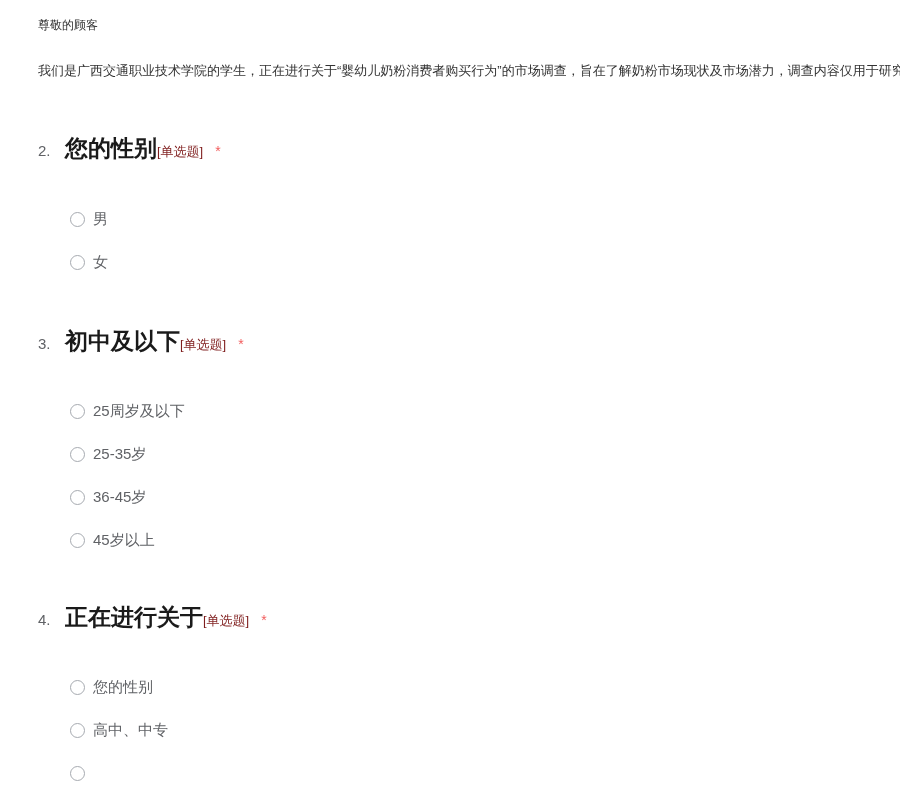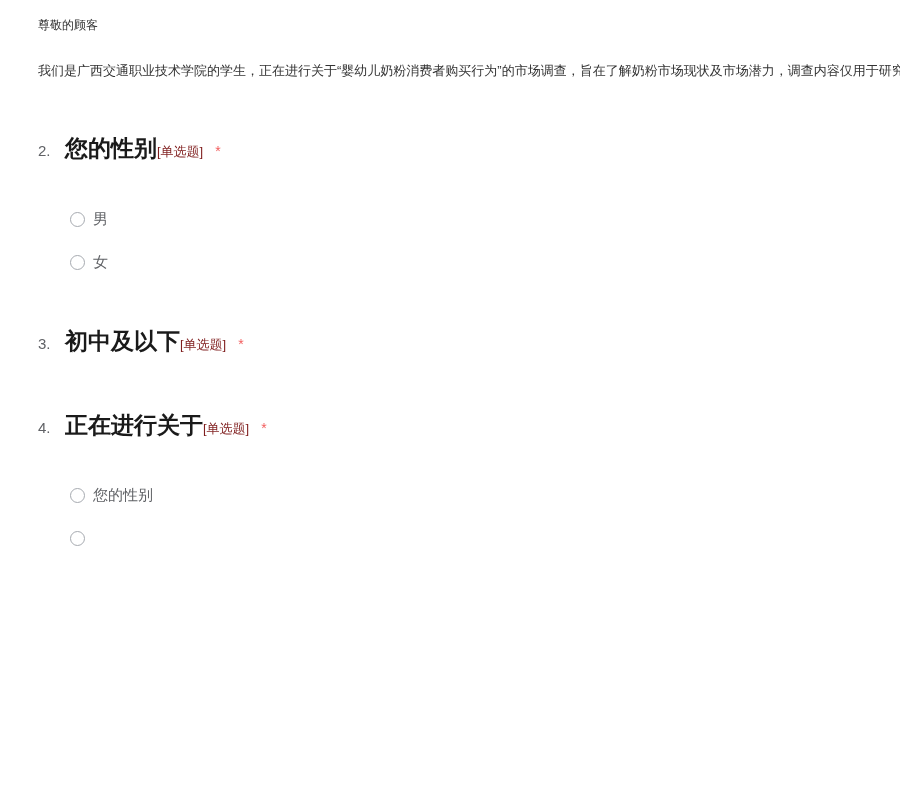--- a/index.html
+++ b/index.html
@@ -114,34 +114,56 @@
     </div>
   </section>
 
   <section class="question q3">
     <div class="q-title-row">
       <span class="q-num">3.</span>
       <span class="q-title">初中及以下</span>
       <span class="q-tag">[单选题]</span>
       <span class="q-star">*</span>
     </div>
+    <div class="options">
+      <div class="opt-row">
+        <span class="radio"></span>
+        <span class="opt-label">25周岁及以下</span>
+      </div>
+      <div class="opt-row">
+        <span class="radio"></span>
+        <span class="opt-label">25-35岁</span>
+      </div>
+      <div class="opt-row">
+        <span class="radio"></span>
+        <span class="opt-label">36-45岁</span>
+      </div>
+      <div class="opt-row">
+        <span class="radio"></span>
+        <span class="opt-label">45岁以上</span>
+      </div>
+    </div>
   </section>
 
   <section class="question q4">
     <div class="q-title-row">
       <span class="q-num">4.</span>
       <span class="q-title">正在进行关于</span>
       <span class="q-tag">[单选题]</span>
       <span class="q-star">*</span>
     </div>
     <div class="options">
       <div class="opt-row">
         <span class="radio"></span>
         <span class="opt-label">您的性别</span>
       </div>
       <div class="opt-row">
         <span class="radio"></span>
+        <span class="opt-label">高中、中专</span>
+      </div>
+      <div class="opt-row">
+        <span class="radio"></span>
         <span class="opt-label"></span>
       </div>
     </div>
   </section>
 
 </div>
 
 </body></html>

